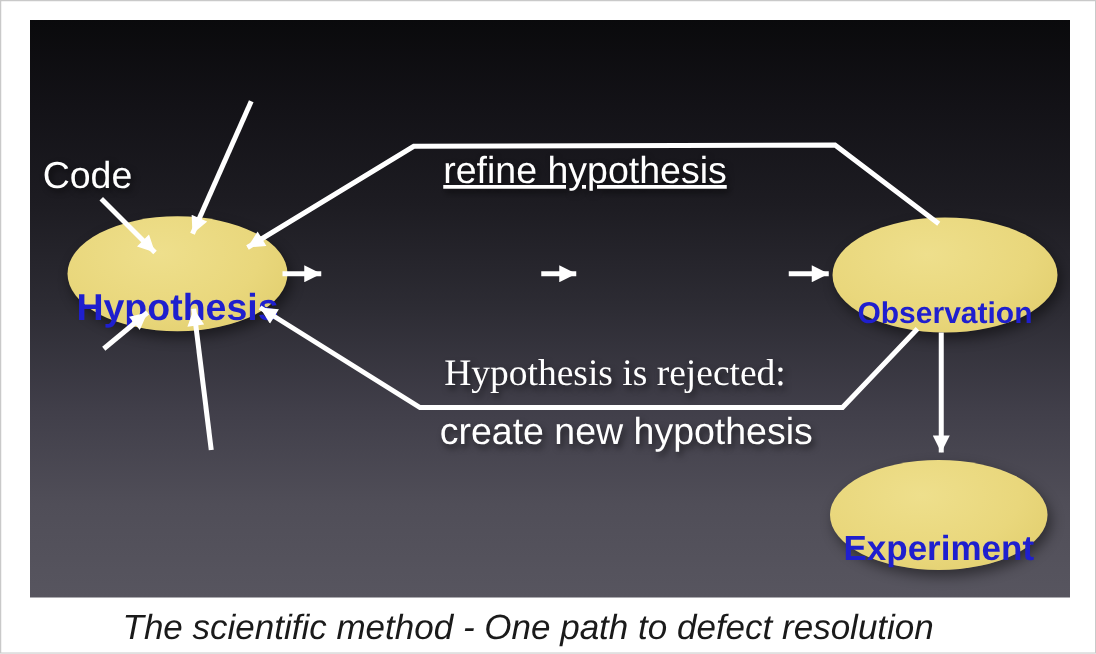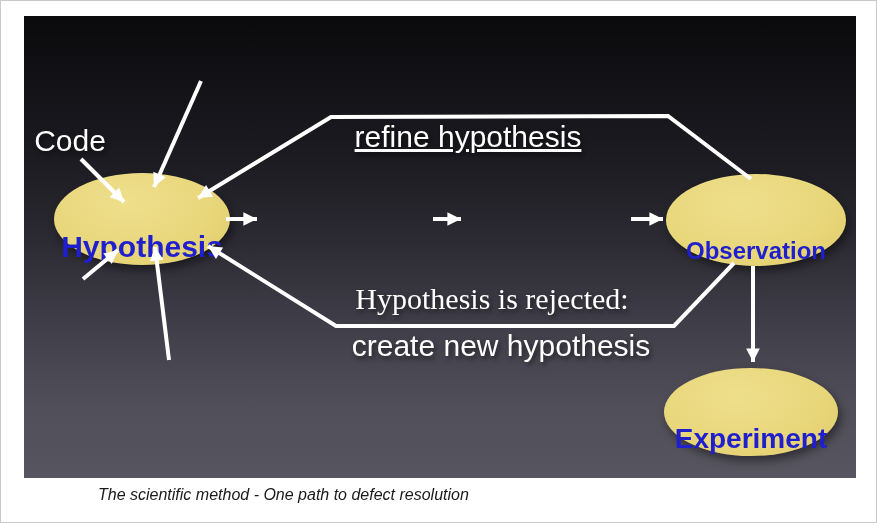--- a/index.html
+++ b/index.html
@@ -39,21 +39,21 @@
     position:absolute;
     color:#ffffff;
     font-size:30px;
     white-space:nowrap;
     transform:translate(-50%,-50%);
     text-shadow:2px 3px 5px rgba(0,0,0,0.55);
     z-index:3;
   }
   .caption{
     position:absolute;left:97px;top:485px;
-    font-size:16px;font-style:italic;color:#1a1a1a;
+    font-size:28px;font-style:italic;color:#1a1a1a;
     white-space:nowrap;
   }
 </style>
 </head>
 <body>
 
 <div class="frame">
   <div class="slide">
 
     <div class="node big" style="left:30px;top:157px;width:176px;height:92px;">

